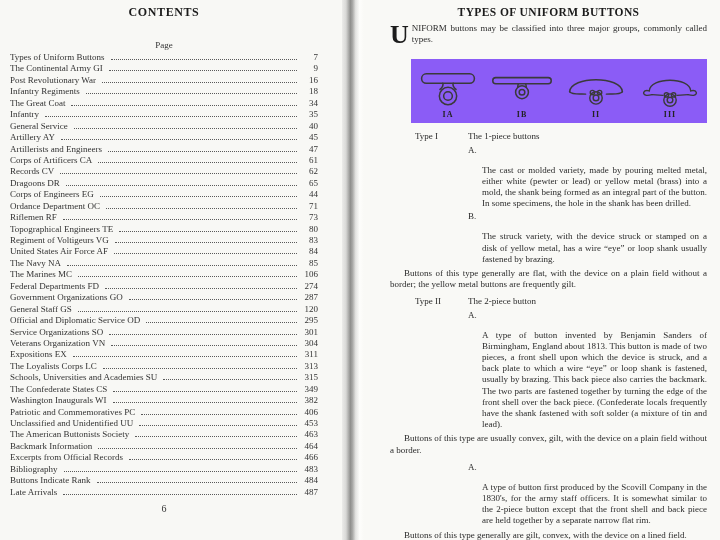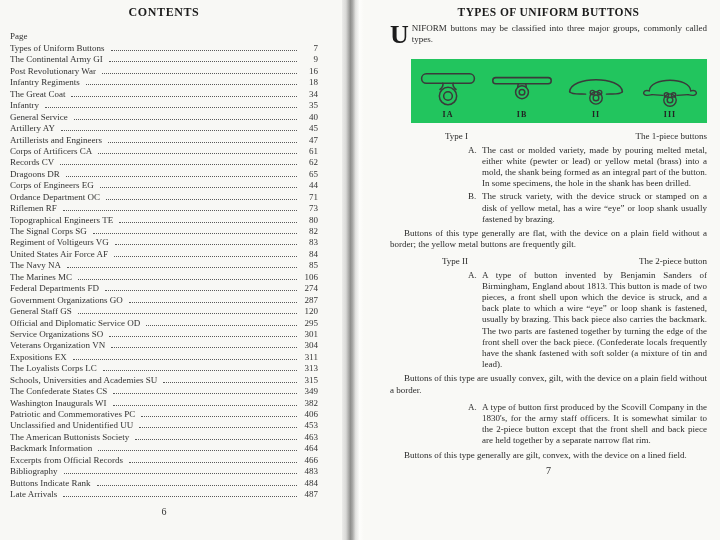--- a/index.html
+++ b/index.html
@@ -6,22 +6,22 @@
   html,body { width:720px; height:540px; background:#f4f4f1; overflow:hidden; }
   body { font-family:"Liberation Serif", serif; color:#2b2b2b;
          -webkit-font-smoothing:antialiased; }
   .spread { display:flex; width:720px; height:540px; }
 
   
   .page-left { width:342px; height:540px; background:#f8f8f5;
                padding:5px 24px 0 10px; }
   .toc-title { font-size:12px; line-height:14px; font-weight:bold;
                text-align:center; letter-spacing:.6px; color:#1c1c1c; }
-  .page-col-head { text-align:left; font-size:9px; line-height:11px;
-                   margin-top:12px; color:#333; }
+  .page-col-head { text-align:center; font-size:9px; line-height:11px;
+                   margin-top:21px; color:#333; }
   .toc-list { margin-top:1px; }
   .toc-row { display:flex; align-items:baseline; height:11.45px;
              font-size:9px; color:#333; }
   .toc-label { white-space:nowrap; }
   .dots { flex:1; border-bottom:1.3px dotted #5a5a5a;
           margin:0 3px 2px 6px; min-width:8px; }
   .toc-page { text-align:right; min-width:18px; }
   .folio { text-align:center; font-size:10px; line-height:11px;
            margin-top:5px; color:#333; }
 
@@ -34,37 +34,37 @@
   .page-right { width:356px; height:540px; background:#f9f9f6;
                 padding:6px 13px 0 26px; }
   .chap-title { font-size:11.5px; line-height:13px; font-weight:bold;
                 text-align:center; letter-spacing:.4px; color:#1c1c1c; }
   .intro { margin-top:4px; font-size:9px; line-height:11.2px;
            text-align:justify; }
   .dropcap { float:left; font-size:26px; line-height:21px; font-weight:bold;
              padding:1px 3px 0 0; color:#1c1c1c; }
 
   .figure-panel { margin:14px 0 0 21px; width:296px; height:64px;
-                  background:#22c55e; display:flex; }
+                  background:#8b5cf6; display:flex; }
   .fig-cell { flex:1; display:flex; flex-direction:column; align-items:center;
               justify-content:flex-end; padding-bottom:3px; }
   .fig-cell svg { display:block; }
   .fig-label { font-size:8px; font-weight:bold; letter-spacing:1px;
                line-height:10px; color:#222; margin-top:1px; }
 
   .sections { margin-top:8px; }
   .sec { margin-top:6px; }
   .sec-head { display:flex; margin-left:25px; font-size:9px;
-              line-height:11.2px;text-align:right; }
+              line-height:11.2px; }
   .type-label { width:53px; flex:none; }
   .sec-title { flex:1; }
   .item { display:flex; margin:2px 0 0 78px; font-size:9px;
           line-height:11.2px; text-align:justify; }
   .marker { width:14px; flex:none; }
-  .item-text { flex:1; }
+  .item-text { flex:1;margin-top:20px; }
   .summary { margin-top:3px; font-size:9px; line-height:11.2px;
              text-indent:14px; text-align:justify; }
   .folio-r { text-align:center; font-size:10px; line-height:11px;
              margin-top:4px; color:#333; }
 </style>
 </head>
 <body>
 
 <div class="spread">
 
@@ -144,25 +144,20 @@
         </div>
         <div class="toc-row">
           <span class="toc-label">Riflemen  RF</span>
           <span class="dots"></span>
           <span class="toc-page">73</span>
         </div>
         <div class="toc-row">
           <span class="toc-label">Topographical Engineers  TE</span>
           <span class="dots"></span>
           <span class="toc-page">80</span>
-        </div>
-        <div class="toc-row">
-          <span class="toc-label">The Signal Corps  SG</span>
-          <span class="dots"></span>
-          <span class="toc-page">82</span>
         </div>
         <div class="toc-row">
           <span class="toc-label">Regiment of Voltigeurs  VG</span>
           <span class="dots"></span>
           <span class="toc-page">83</span>
         </div>
         <div class="toc-row">
           <span class="toc-label">United States Air Force  AF</span>
           <span class="dots"></span>
           <span class="toc-page">84</span>

